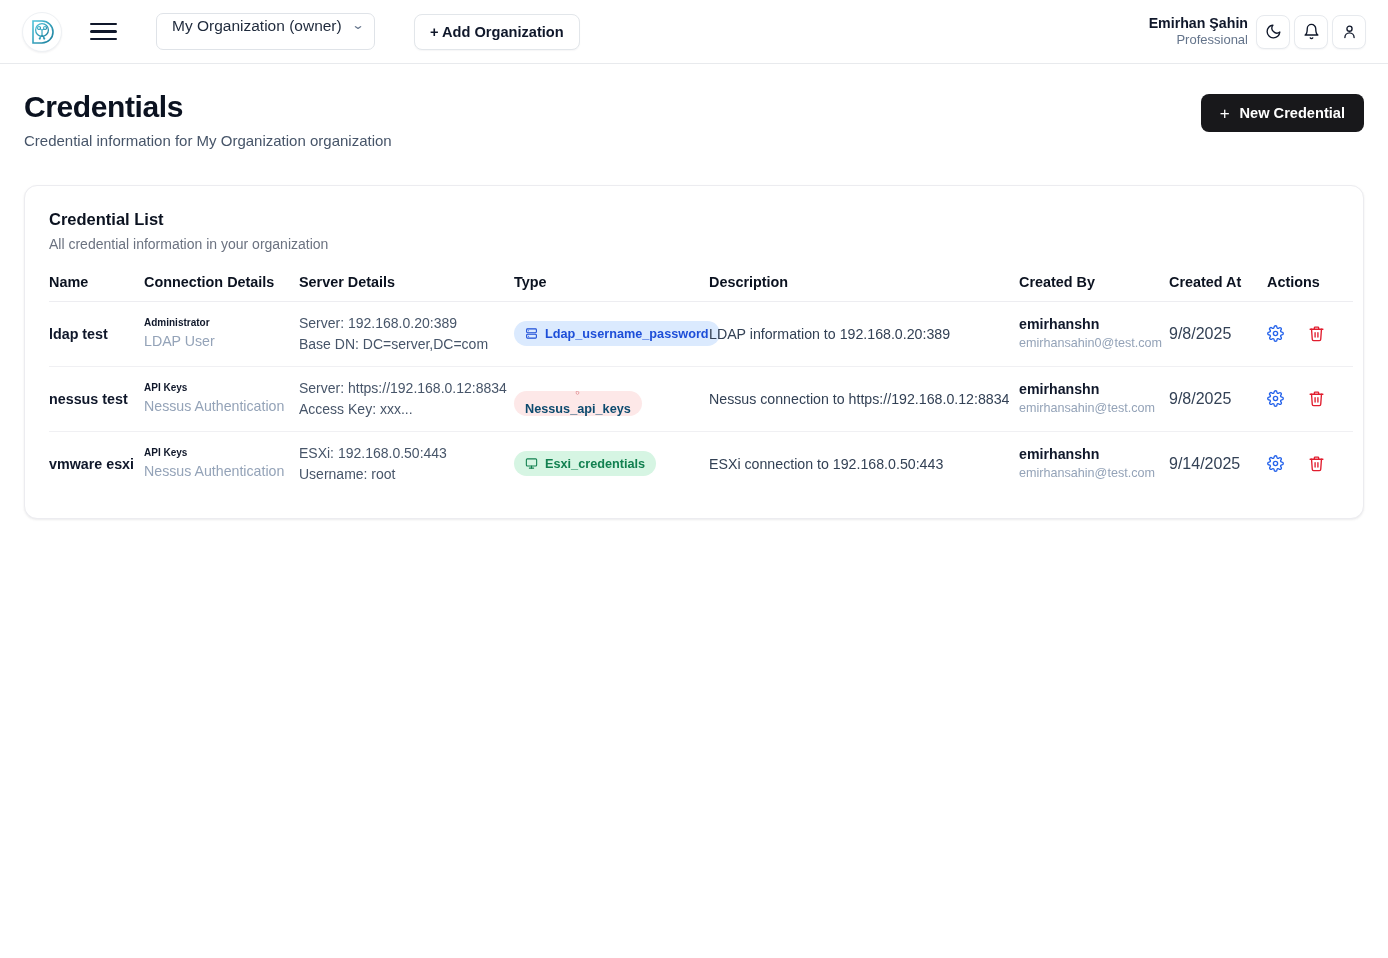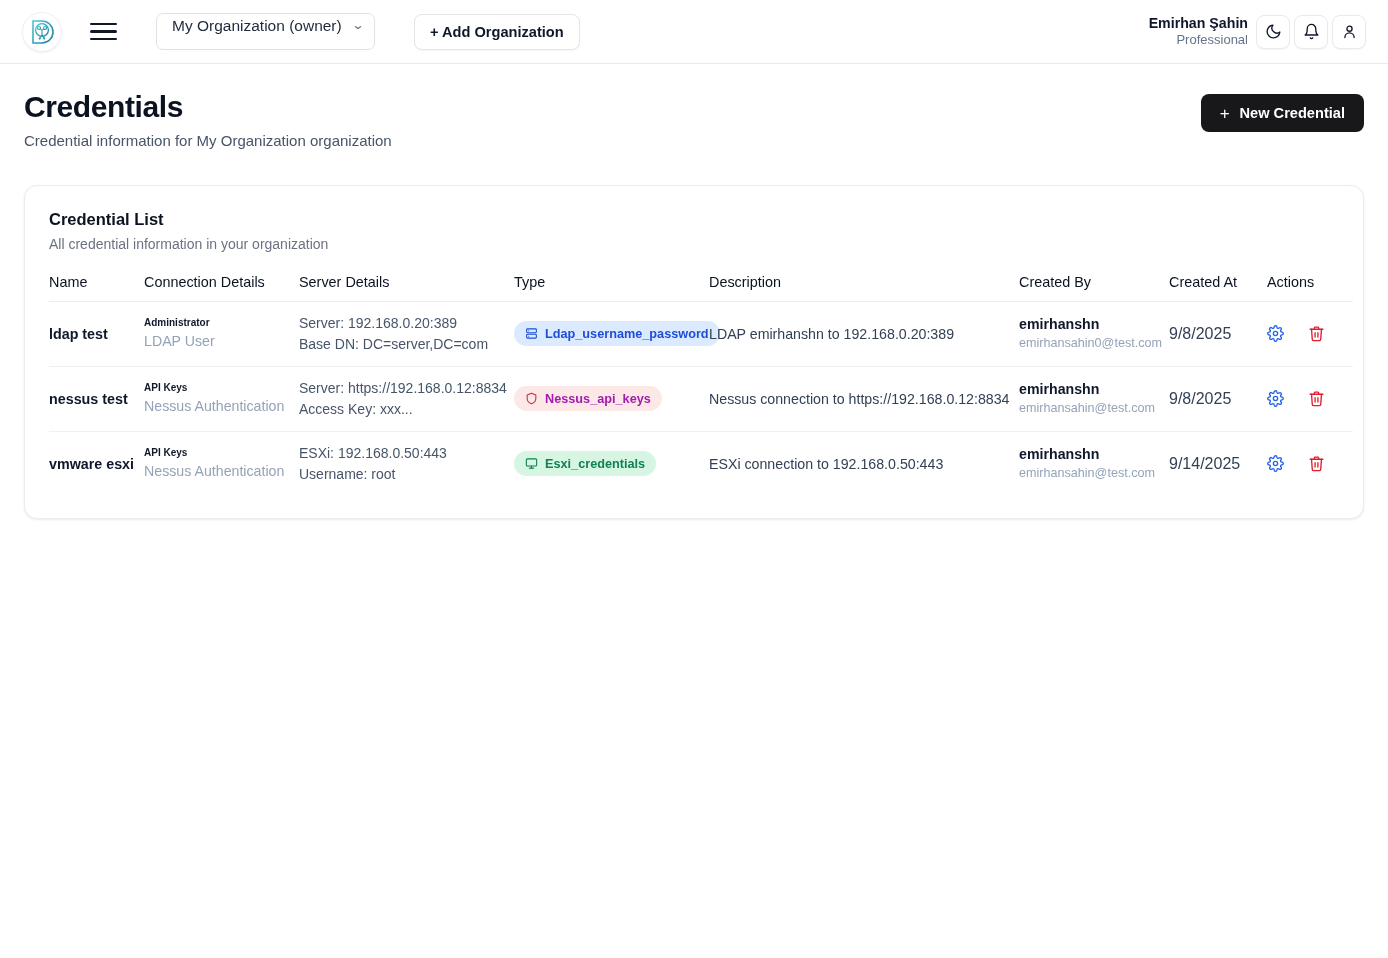--- a/index.html
+++ b/index.html
@@ -164,21 +164,21 @@
   
   table.cred-table {
     width: 100%;
     border-collapse: collapse;
     margin-top: 22px;
     table-layout: fixed;
   }
   table.cred-table th {
     text-align: left;
     font-size: 14.4px;
-    font-weight: normal;
+    font-weight: bold;
     color: #0b1220;
     padding: 0 0 11px 0;
     border-bottom: 1px solid #ededf1;
     vertical-align: bottom;
     white-space: nowrap;
   }
   table.cred-table td {
     padding: 11px 0;
     border-bottom: 1px solid #f0f0f3;
     vertical-align: middle;
@@ -243,21 +243,21 @@
     align-items: center;
     gap: 7px;
     height: 25px;
     padding: 0 11px;
     border-radius: 13px;
     font-size: 12.7px;
     font-weight: bold;
     white-space: nowrap;
   }
   .badge.blue  { background: #dbeafe; color: #1d4ed8; }
-  .badge.red   { background: #fde8e8; color: #a21caf; }
+  .badge.red   { background: #fde8e8; color: #0c4a6e; flex-direction: column; }
   .badge.green { background: #d6f5e3; color: #128050; }
 
   
   .actions-wrap {
     display: flex;
     align-items: center;
     gap: 24px;
   }
   .act-btn {
     background: none; border: none; padding: 0;
@@ -391,21 +391,21 @@
           <span class="badge blue">
             <svg width="13" height="13" viewBox="0 0 24 24" fill="none" stroke="#1d4ed8" stroke-width="2" stroke-linecap="round" stroke-linejoin="round">
               <rect x="3" y="3.5" width="18" height="7" rx="1.6"></rect>
               <rect x="3" y="13.5" width="18" height="7" rx="1.6"></rect>
               <line x1="6.6" y1="7" x2="6.62" y2="7"></line>
               <line x1="6.6" y1="17" x2="6.62" y2="17"></line>
             </svg>
             <span>Ldap_username_password</span>
           </span>
         </td>
-        <td class="desc-cell">LDAP emirhanshn to 192.168.0.20:389</td>
+        <td class="desc-cell">LDAP information to 192.168.0.20:389</td>
         <td>
           <div class="cb-name">emirhanshn</div>
           <div class="cb-mail">emirhansahin0@test.com</div>
         </td>
         <td class="date-cell">9/8/2025</td>
         <td>
           <div class="actions-wrap">
             <button class="act-btn">
               <svg width="17" height="17" viewBox="0 0 24 24" fill="none" stroke="#2563eb" stroke-width="1.9" stroke-linecap="round" stroke-linejoin="round">
                 <circle cx="12" cy="12" r="3"></circle>

